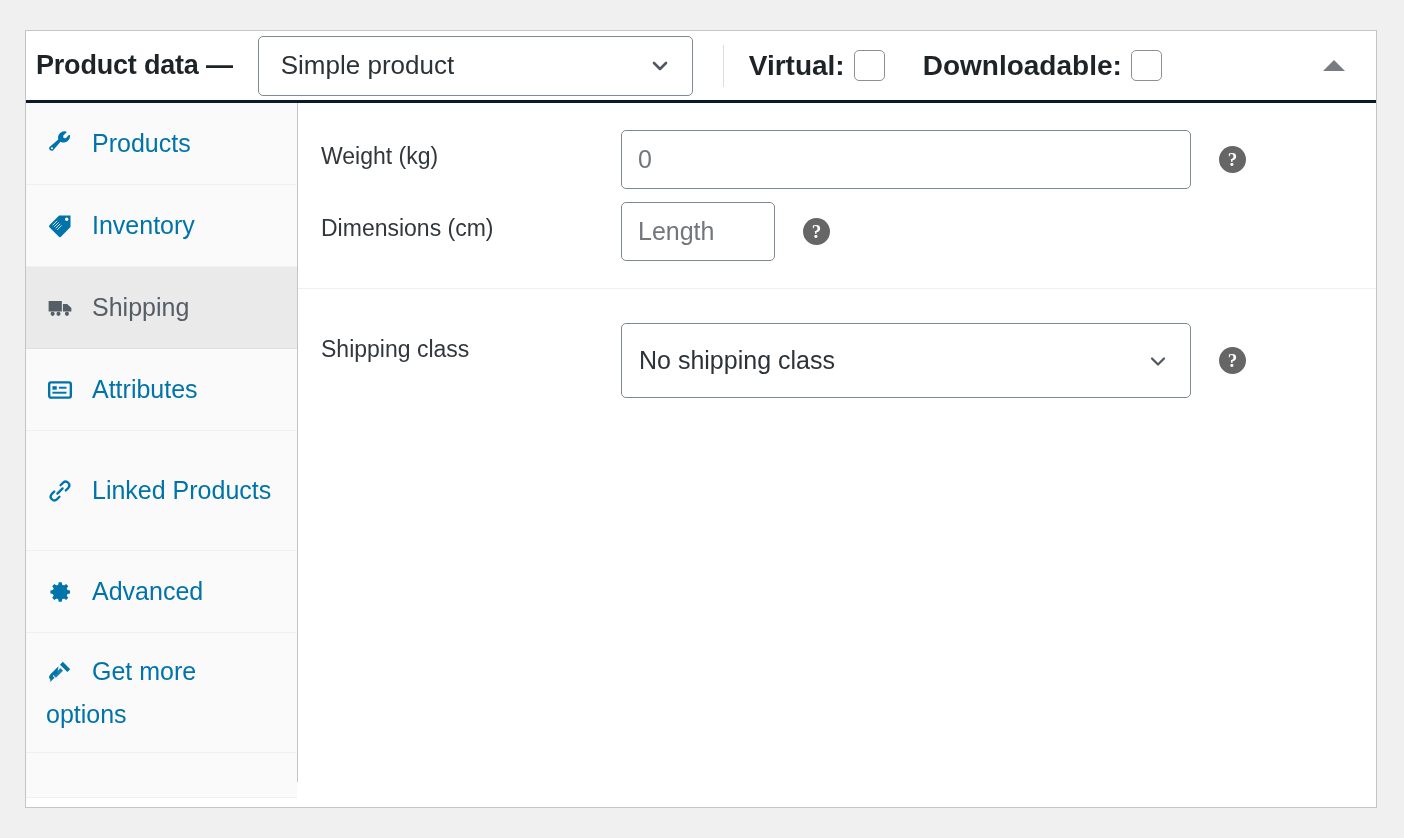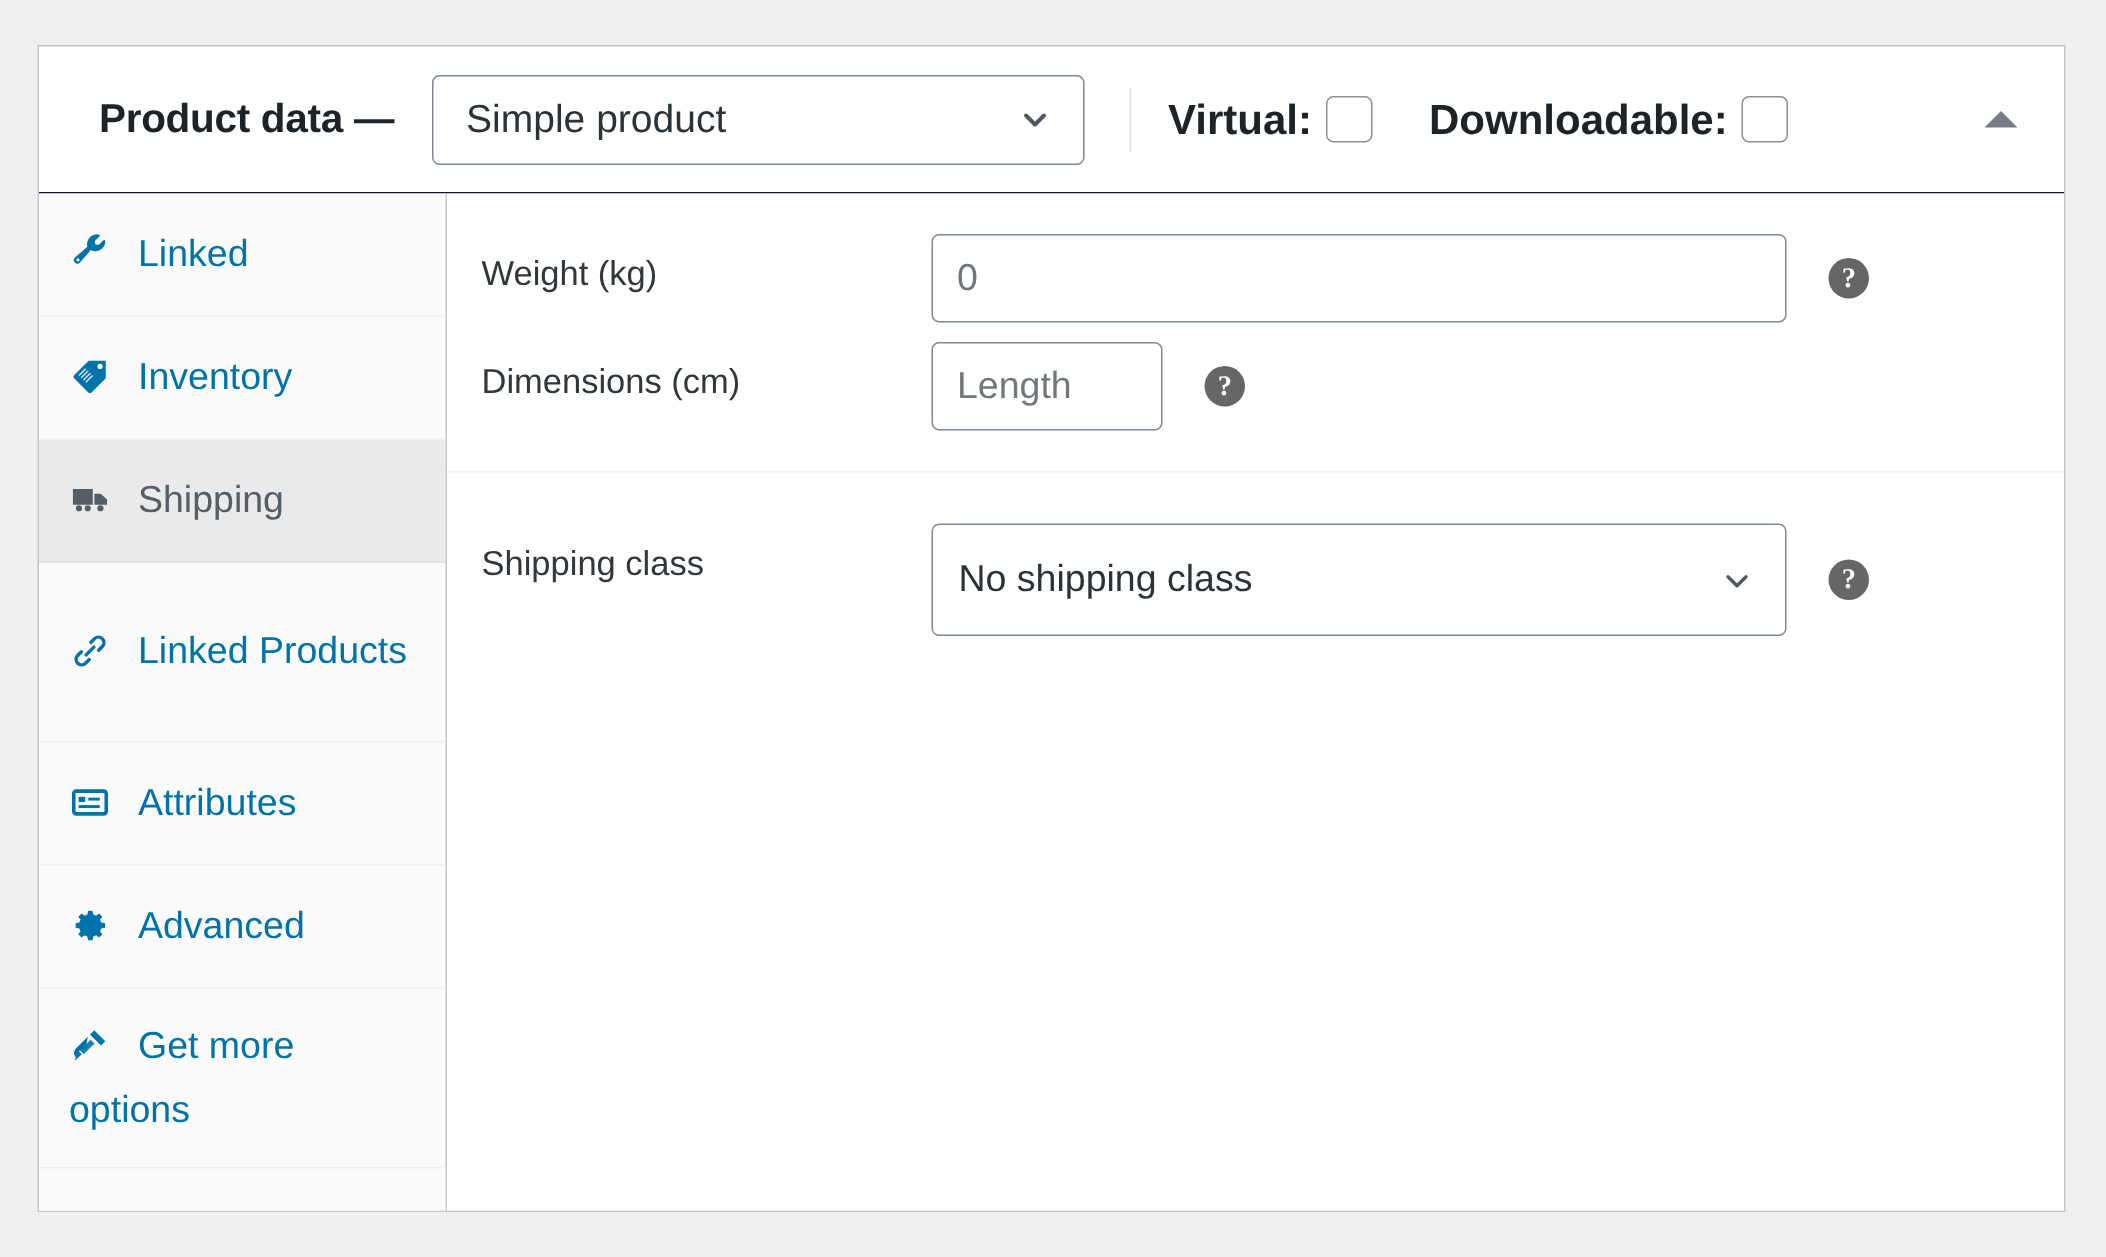--- a/index.html
+++ b/index.html
@@ -21,26 +21,26 @@
     height: 778px;
     background: #ffffff;
     border: 1px solid #c3c4c7;
     box-sizing: border-box;
     overflow: hidden;
   }
 
   
   #panel-header {
     position: relative;
-    height: 98px;
-    border-bottom: 1px solid #0f172a;
-    box-sizing: border-box;
-    display: flex;
-    align-items: center;
-    padding-left: 40px;
+    height: 72px;
+    border-bottom: 3px solid #0f172a;
+    box-sizing: border-box;
+    display: flex;
+    align-items: center;
+    padding-left: 10px;
   }
 
   .header-title {
     font-size: 27px;
     font-weight: bold;
     color: #1d2327;
     letter-spacing: -0.2px;
     white-space: nowrap;
   }
 
@@ -292,21 +292,21 @@
   <div id="panel-body">
 
     <div id="tabs">
 
       <div class="tab">
         <span class="tab-inner">
           <span class="tab-icon">
             <svg viewBox="0 0 24 24" width="28" height="26" fill="#0073aa">
               <path d="M21.3 4.1a.6.6 0 0 0-1-.3l-3 3-2-.4-.4-2 3-3a.6.6 0 0 0-.3-1 6 6 0 0 0-7.2 7.4L2.6 14.6a2.2 2.2 0 0 0 3.1 3.1l6.8-7.8a6 6 0 0 0 8.8-5.8zM4.6 16.9a1 1 0 1 1 1-1 1 1 0 0 1-1 1z"></path>
             </svg>
-          </span><span>Linked</span>
+          </span><span>Products</span>
         </span>
       </div>
 
       <div class="tab">
         <span class="tab-inner">
           <span class="tab-icon">
             <svg viewBox="0 0 24 24" width="28" height="26" fill="#0073aa">
               <path d="M11.2 2.3 2.4 11a1.6 1.6 0 0 0 0 2.3l8.4 8.4a1.6 1.6 0 0 0 2.3 0l8.6-8.7V2.3zm7 5.1a1.6 1.6 0 1 1 1.6-1.6 1.6 1.6 0 0 1-1.6 1.6z"></path>
               <g stroke="#fafafa" stroke-width="0.9" opacity="0.85">
                 <path d="M5.2 11.4 9.4 7.2M6.6 12.8l4.2-4.2M8 14.2l4.2-4.2M9.4 15.6l4.2-4.2"></path>
@@ -322,42 +322,42 @@
             <svg viewBox="0 0 24 24" width="28" height="26" fill="#555d66">
               <path d="M1.5 5.5h12.2v9.8H1.5zM14.7 8.4h3.9l3.9 3.6v3.3h-7.8z"></path>
               <circle cx="5.2" cy="17.4" r="1.9"></circle>
               <circle cx="10.6" cy="17.4" r="1.9"></circle>
               <circle cx="18.4" cy="17.4" r="1.9"></circle>
             </svg>
           </span><span>Shipping</span>
         </span>
       </div>
 
-      <div class="tab tall">
-        <span class="tab-inner">
-          <span class="tab-icon">
-            <svg viewBox="0 0 24 24" width="28" height="26" fill="none" stroke="#0073aa" stroke-width="2.1" stroke-linecap="round">
-              <path d="M9.6 14.4 14.4 9.6"></path>
-              <path d="M12.5 6.7 14.9 4.3a3.4 3.4 0 0 1 4.8 4.8l-2.4 2.4"></path>
-              <path d="M11.5 17.3 9.1 19.7a3.4 3.4 0 0 1-4.8-4.8l2.4-2.4"></path>
-            </svg>
-          </span><span>Linked Products</span>
-        </span>
-      </div>
-
       <div class="tab">
         <span class="tab-inner">
           <span class="tab-icon">
             <svg viewBox="0 0 24 24" width="28" height="26">
               <rect x="2" y="5" width="20" height="14" rx="1.6" fill="none" stroke="#0073aa" stroke-width="2.2"></rect>
               <rect x="5" y="8.5" width="4" height="3.2" fill="#0073aa"></rect>
               <rect x="11" y="9" width="7" height="1.8" fill="#0073aa"></rect>
               <rect x="5" y="13.6" width="13" height="1.8" fill="#0073aa"></rect>
             </svg>
           </span><span>Attributes</span>
+        </span>
+      </div>
+
+      <div class="tab tall">
+        <span class="tab-inner">
+          <span class="tab-icon">
+            <svg viewBox="0 0 24 24" width="28" height="26" fill="none" stroke="#0073aa" stroke-width="2.1" stroke-linecap="round">
+              <path d="M9.6 14.4 14.4 9.6"></path>
+              <path d="M12.5 6.7 14.9 4.3a3.4 3.4 0 0 1 4.8 4.8l-2.4 2.4"></path>
+              <path d="M11.5 17.3 9.1 19.7a3.4 3.4 0 0 1-4.8-4.8l2.4-2.4"></path>
+            </svg>
+          </span><span>Linked Products</span>
         </span>
       </div>
 
       <div class="tab">
         <span class="tab-inner">
           <span class="tab-icon">
             <svg viewBox="0 0 24 24" width="28" height="26" fill="#0073aa">
               <path d="M12 8.3A3.7 3.7 0 1 0 15.7 12 3.7 3.7 0 0 0 12 8.3zm9.2 5.1.1-1.4-.1-1.4-2.3-.4a7 7 0 0 0-.7-1.7l1.4-1.9-2-2-1.9 1.4a7 7 0 0 0-1.7-.7l-.4-2.3-1.4-.1-1.4.1-.4 2.3a7 7 0 0 0-1.7.7L6.8 4.6l-2 2 1.4 1.9a7 7 0 0 0-.7 1.7l-2.3.4L3.1 12l.1 1.4 2.3.4a7 7 0 0 0 .7 1.7l-1.4 1.9 2 2 1.9-1.4a7 7 0 0 0 1.7.7l.4 2.3 1.4.1 1.4-.1.4-2.3a7 7 0 0 0 1.7-.7l1.9 1.4 2-2-1.4-1.9a7 7 0 0 0 .7-1.7z"></path>
             </svg>
           </span><span>Advanced</span>

